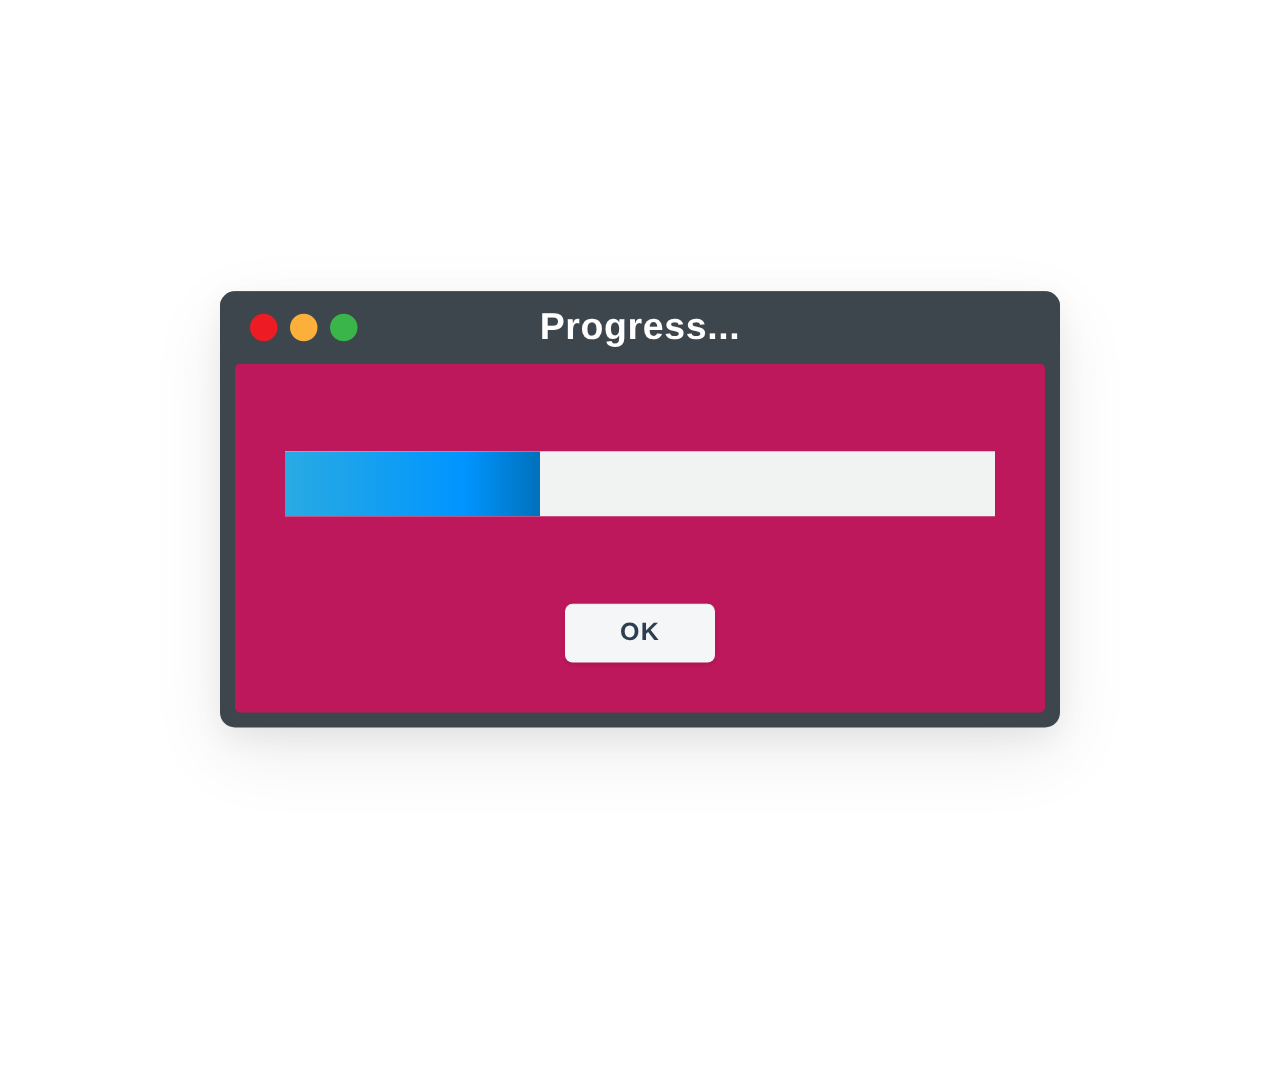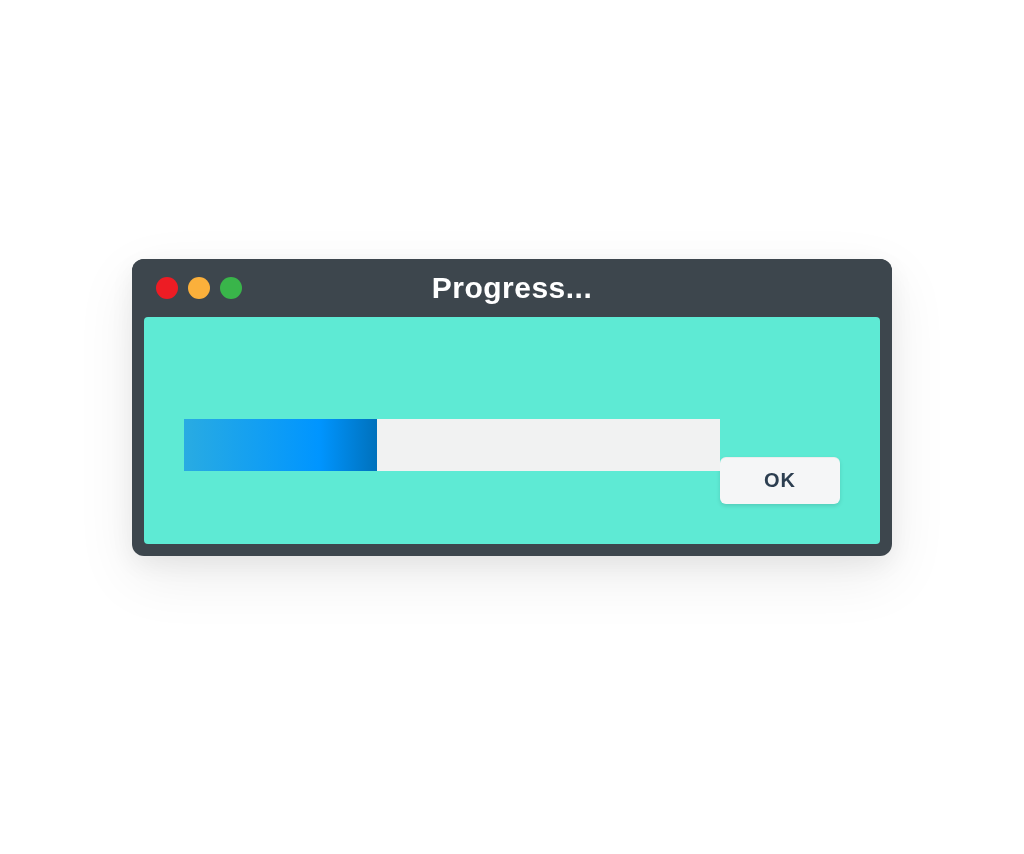--- a/index.html
+++ b/index.html
@@ -10,21 +10,21 @@
     body {
       width: 1024px;
       height: 854px;
       background: #ffffff;
       font-family: -apple-system, BlinkMacSystemFont, "Segoe UI", Helvetica, Arial, sans-serif;
       display: flex;
       align-items: center;
       justify-content: center;
     }
     .window {
-      width: 760px;
+      width: 672px;
       background: #3d464d;
       border-radius: 12px;
       box-shadow: 0 20px 60px rgba(0,0,0,0.08), 0 8px 24px rgba(0,0,0,0.06);
       overflow: hidden;
       position: relative;
       top: -20px;
     }
     .titlebar {
       height: 58px;
       background: #3d464d;
@@ -49,25 +49,26 @@
     .window-title {
       position: absolute;
       left: 50%;
       transform: translateX(-50%);
       color: #ffffff;
       font-size: 30px;
       font-weight: 700;
       letter-spacing: 0.5px;
     }
     .content {
-      background: #5eead4;
+      background: #be185d;
       margin: 0 12px 12px 12px;
       border-radius: 4px;
       padding: 70px 40px 40px 40px;
       display: flex;
+      flex-direction: column;
       align-items: center;
     }
     .progress-track {
       width: 100%;
       height: 52px;
       background: #f1f2f2;
       position: relative;
       overflow: hidden;
     }
     .progress-fill {

